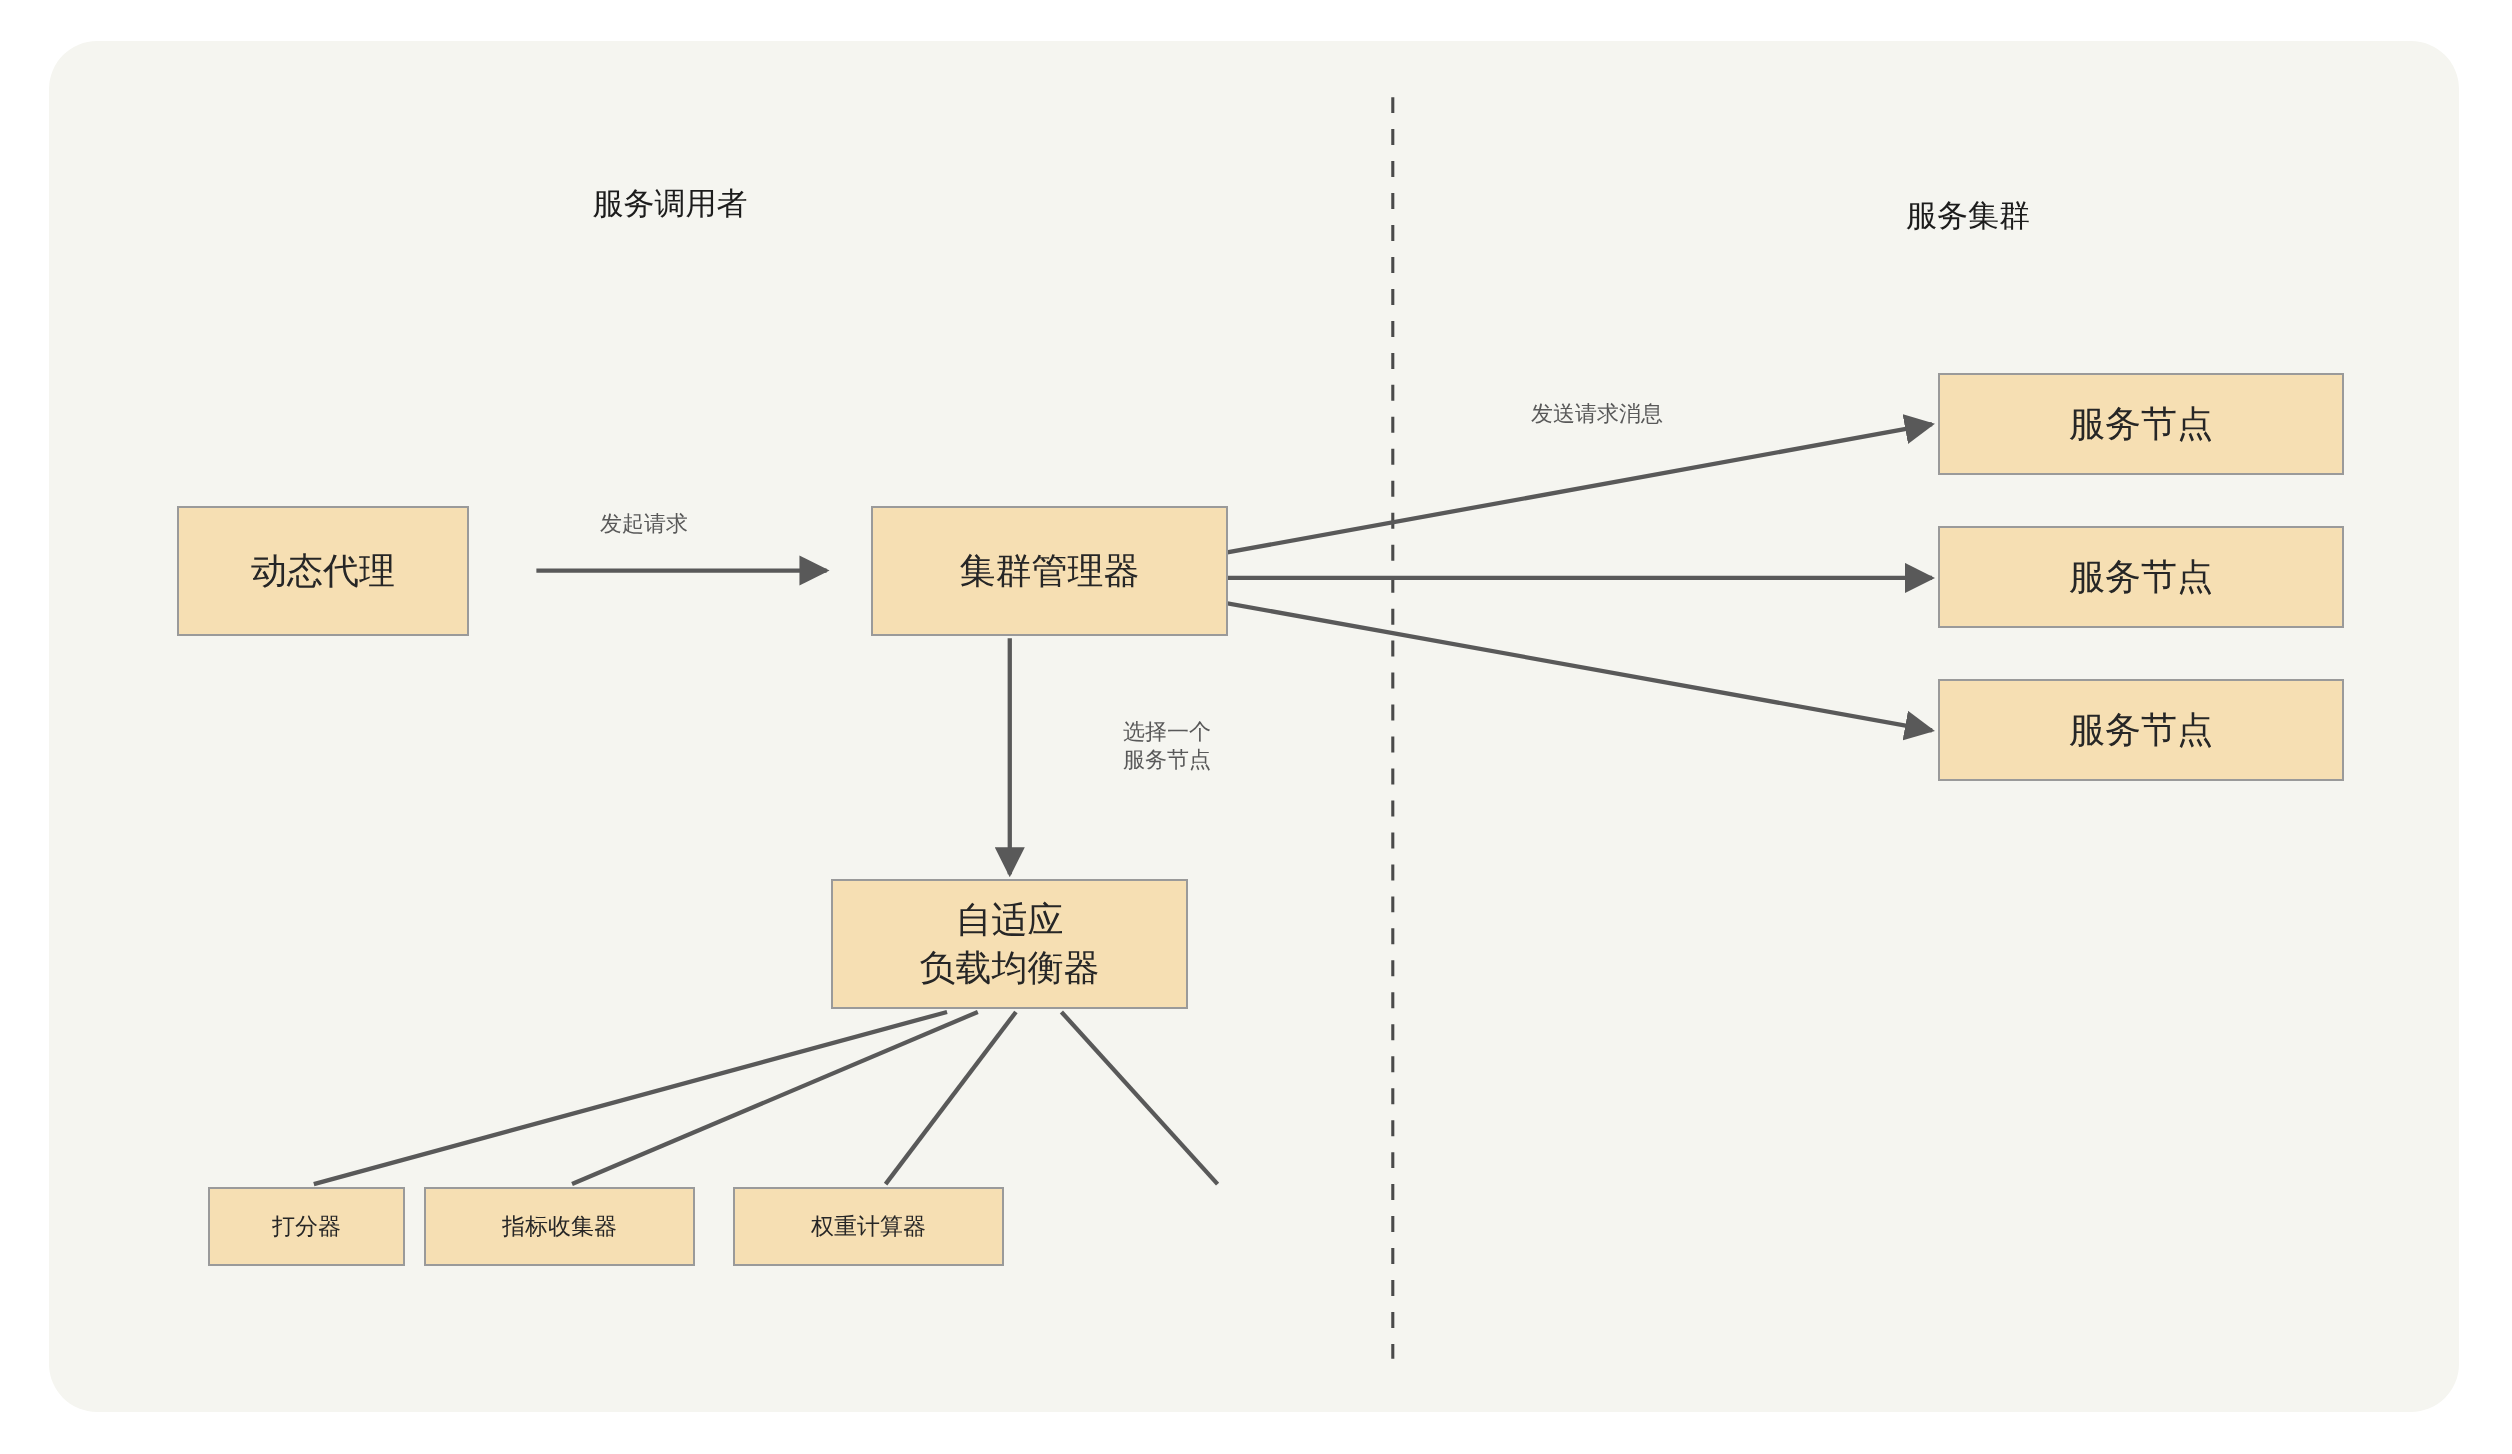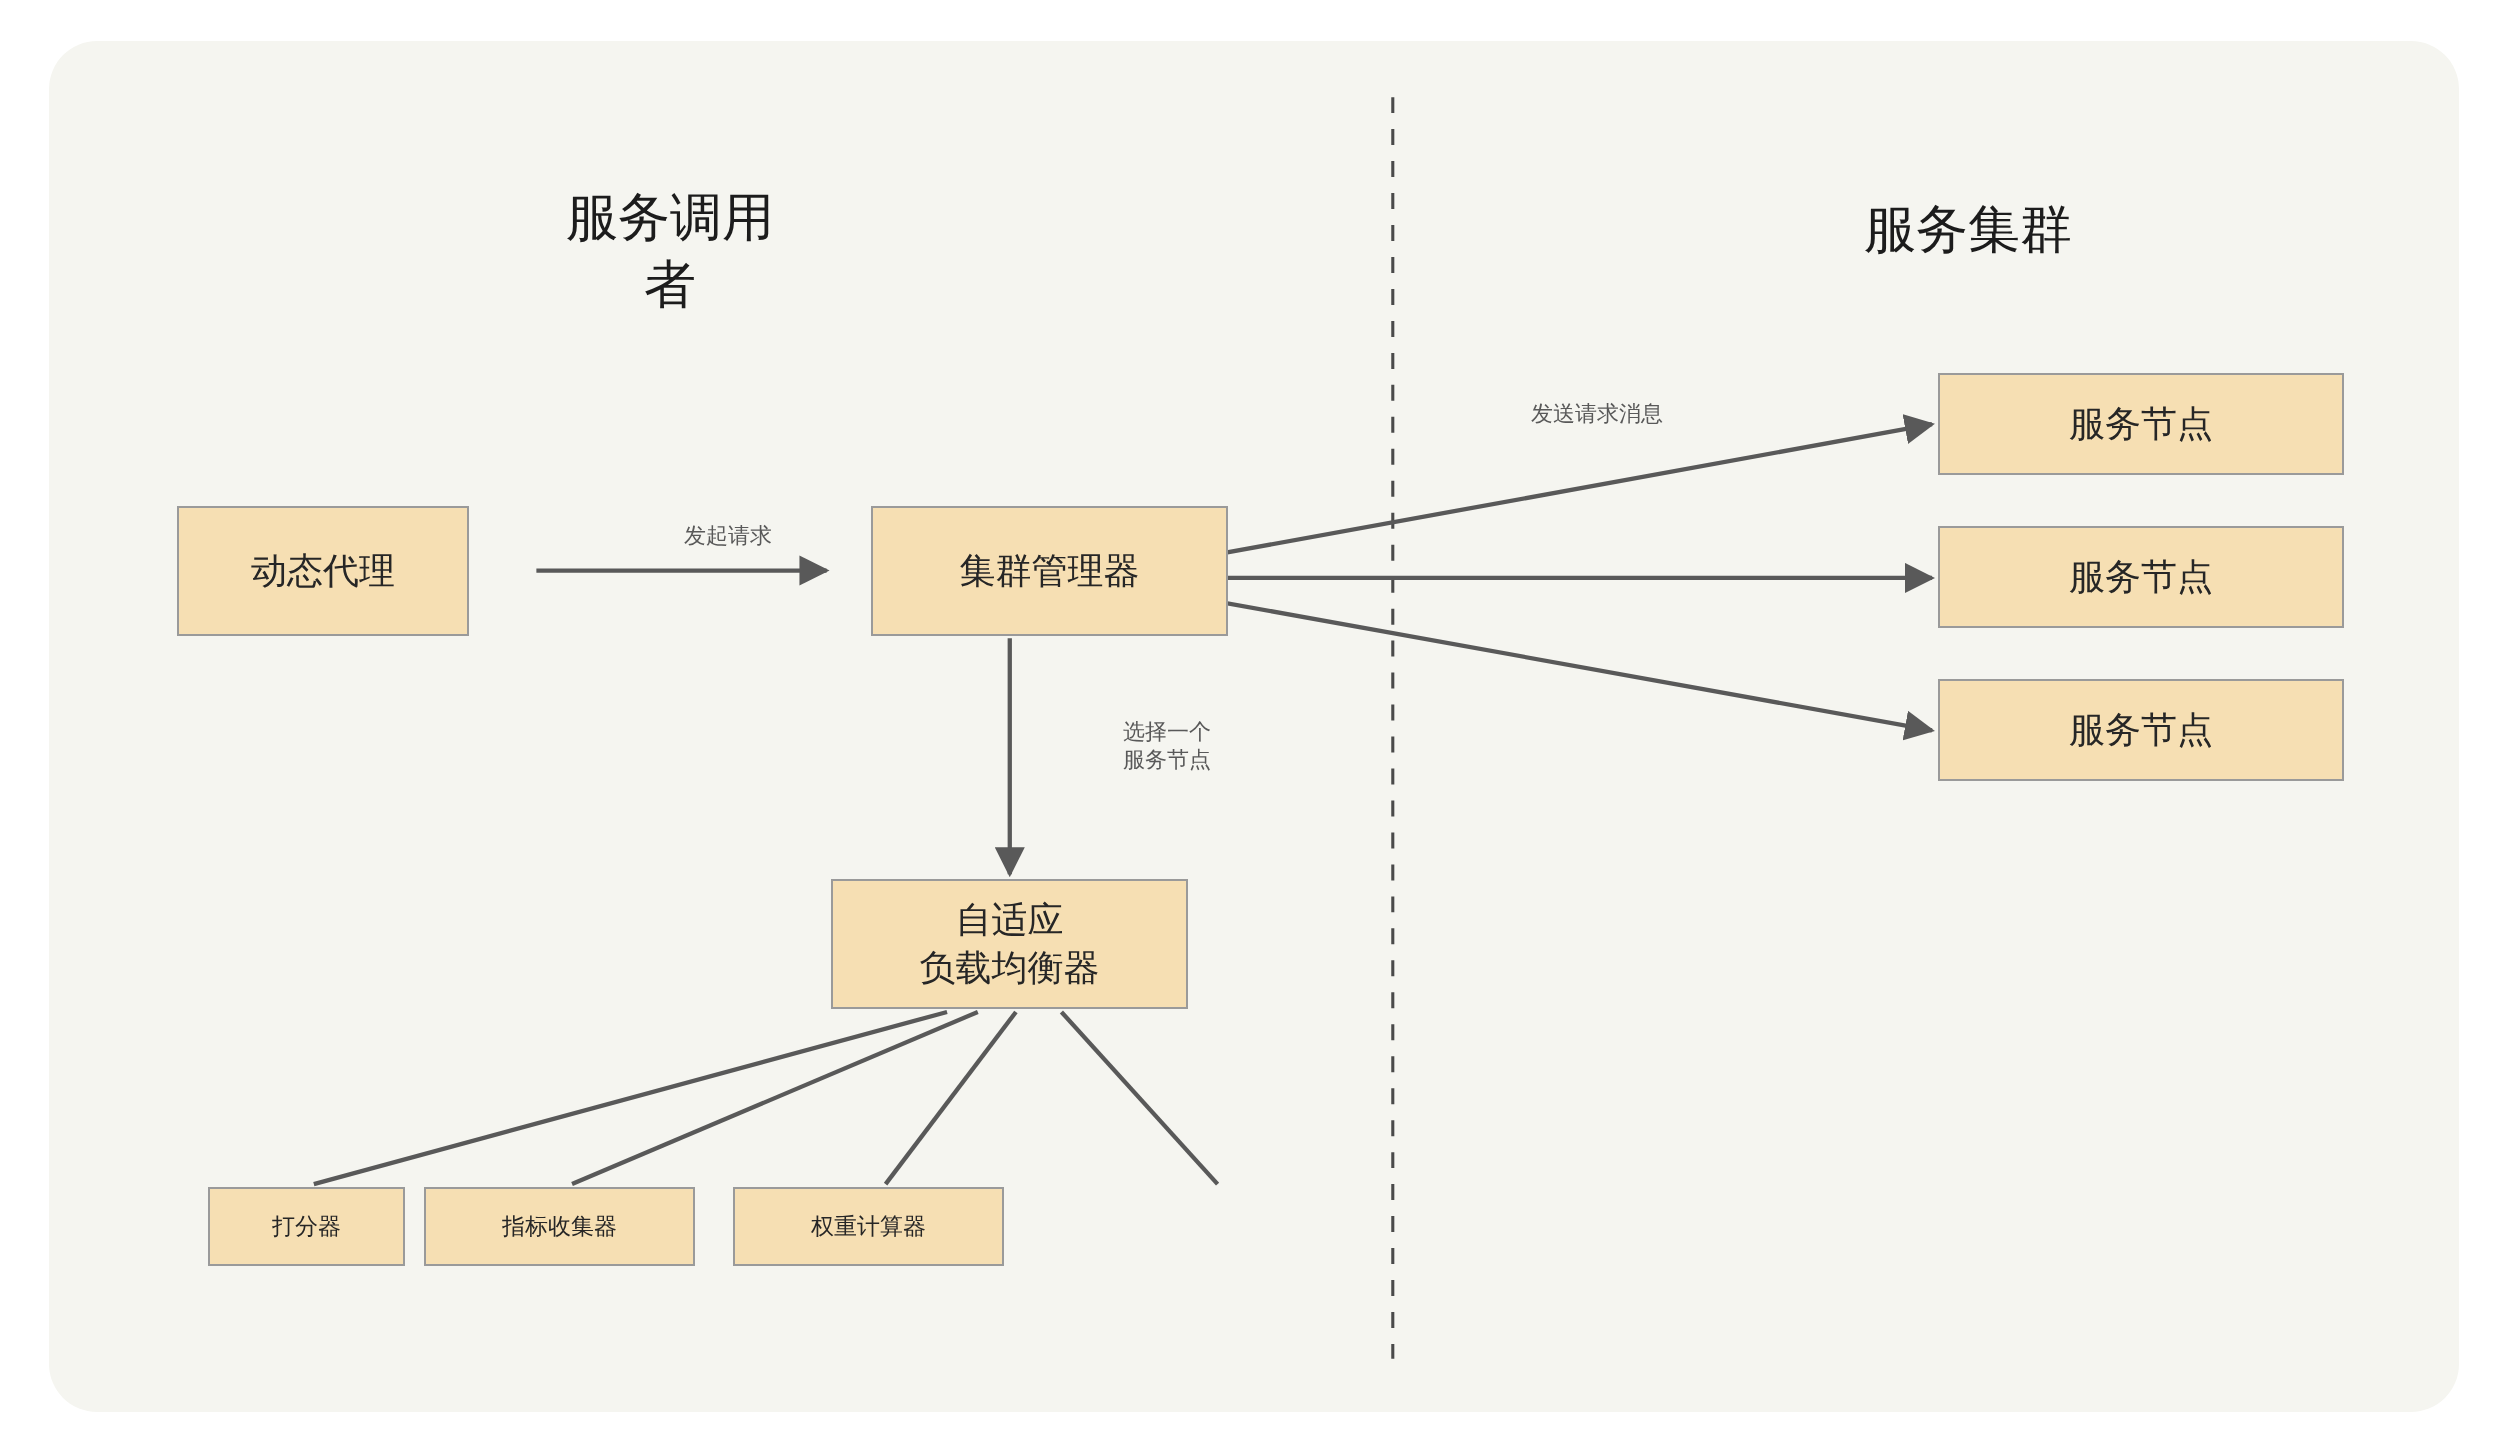--- a/index.html
+++ b/index.html
@@ -66,27 +66,27 @@
   #node-service-node-1 { left: 1938px; top: 526px;  width: 406px; height: 102px; }
   #node-service-node-2 { left: 1938px; top: 679px; width: 406px; height: 102px; }
 
   
   .free-text {
     position: absolute;
     color: #1f1f1f;
     white-space: pre-line;
     line-height: 1.28;
   }
-  .lane-title { font-size: 52px; color: #1c1c1c; }
+  .lane-title { font-size: 31px; color: #1c1c1c; }
   .edge-label { font-size: 22px; color: #595959; }
 
   #lane-title-caller  { left: 541px;  top: 184px; width: 258px; text-align: center; }
   #lane-title-cluster { left: 1839px; top: 196px; width: 258px; text-align: center; }
 
-  #label-initiate-request { left: 600px; top: 510px; width: 172px; text-align: right; margin-top: 12px; }
+  #label-initiate-request { left: 600px; top: 510px; width: 172px; text-align: left; }
   #label-select-node      { left: 1014px; top: 718px; width: 197px; text-align: right; }
   #label-send-message     { left: 1531px; top: 400px;  width: 283px; text-align: left; }
 </style>
 </head>
 <body>
 
 <div id="stage">
 
   <div id="canvas-card"></div>
 

